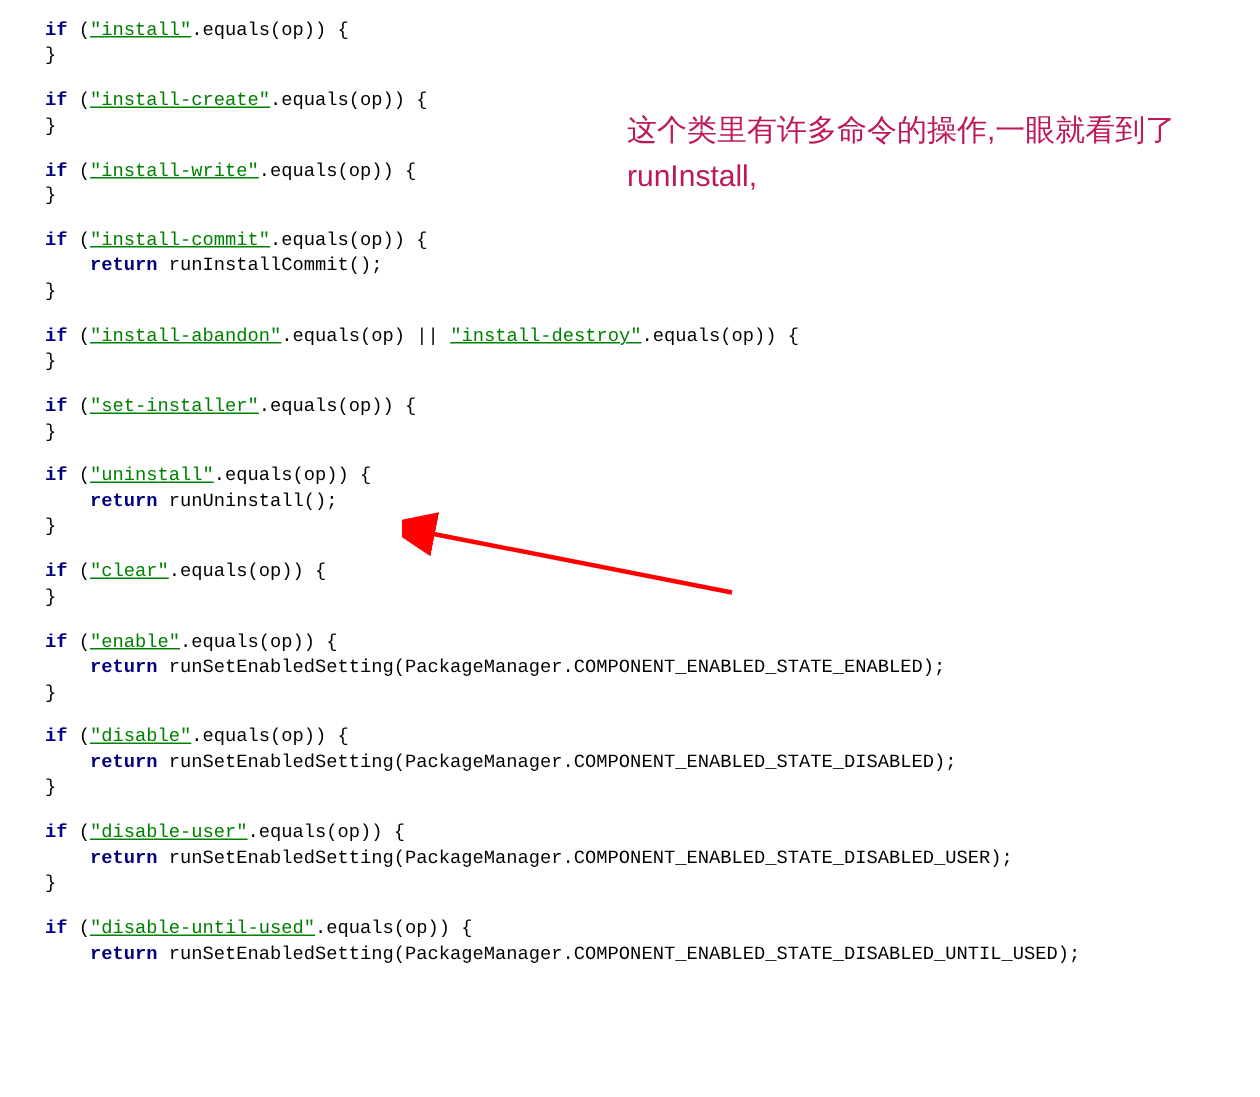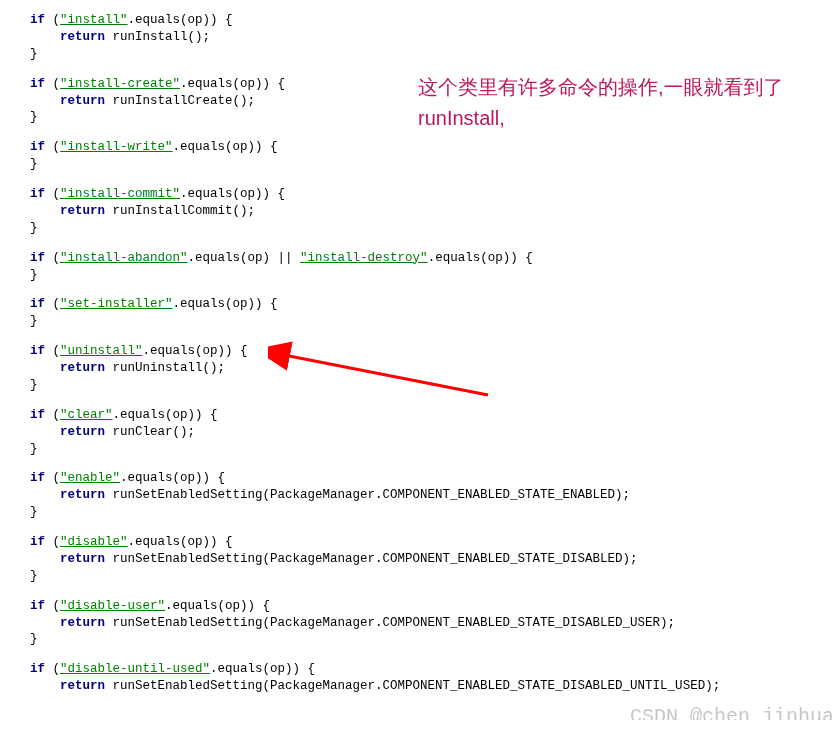--- a/index.html
+++ b/index.html
@@ -39,26 +39,24 @@
       font-family: Liberation Mono, monospace;
       font-size: 20px;
     }
   </style>
 </head>
 <body>
 
 <div id="root">
     <div class="block">
     <div><span class="kw">if</span> (<span class="str">"install"</span>.equals(op)) {</div>
-    <div>&nbsp;&nbsp;&nbsp;&nbsp;<span class="kw">return</span> runInstall();</div>
     <div>}</div>
   </div>
     <div class="block">
     <div><span class="kw">if</span> (<span class="str">"install-create"</span>.equals(op)) {</div>
-    <div>&nbsp;&nbsp;&nbsp;&nbsp;<span class="kw">return</span> runInstallCreate();</div>
     <div>}</div>
   </div>
     <div class="block">
     <div><span class="kw">if</span> (<span class="str">"install-write"</span>.equals(op)) {</div>
     <div>}</div>
   </div>
     <div class="block">
     <div><span class="kw">if</span> (<span class="str">"install-commit"</span>.equals(op)) {</div>
     <div>&nbsp;&nbsp;&nbsp;&nbsp;<span class="kw">return</span> runInstallCommit();</div>
     <div>}</div>
@@ -71,21 +69,20 @@
     <div><span class="kw">if</span> (<span class="str">"set-installer"</span>.equals(op)) {</div>
     <div>}</div>
   </div>
     <div class="block">
     <div><span class="kw">if</span> (<span class="str">"uninstall"</span>.equals(op)) {</div>
     <div>&nbsp;&nbsp;&nbsp;&nbsp;<span class="kw">return</span> runUninstall();</div>
     <div>}</div>
   </div>
     <div class="block">
     <div><span class="kw">if</span> (<span class="str">"clear"</span>.equals(op)) {</div>
-    <div>&nbsp;&nbsp;&nbsp;&nbsp;<span class="kw">return</span> runClear();</div>
     <div>}</div>
   </div>
     <div class="block">
     <div><span class="kw">if</span> (<span class="str">"enable"</span>.equals(op)) {</div>
     <div>&nbsp;&nbsp;&nbsp;&nbsp;<span class="kw">return</span> runSetEnabledSetting(PackageManager.COMPONENT_ENABLED_STATE_ENABLED);</div>
     <div>}</div>
   </div>
     <div class="block">
     <div><span class="kw">if</span> (<span class="str">"disable"</span>.equals(op)) {</div>
     <div>&nbsp;&nbsp;&nbsp;&nbsp;<span class="kw">return</span> runSetEnabledSetting(PackageManager.COMPONENT_ENABLED_STATE_DISABLED);</div>

